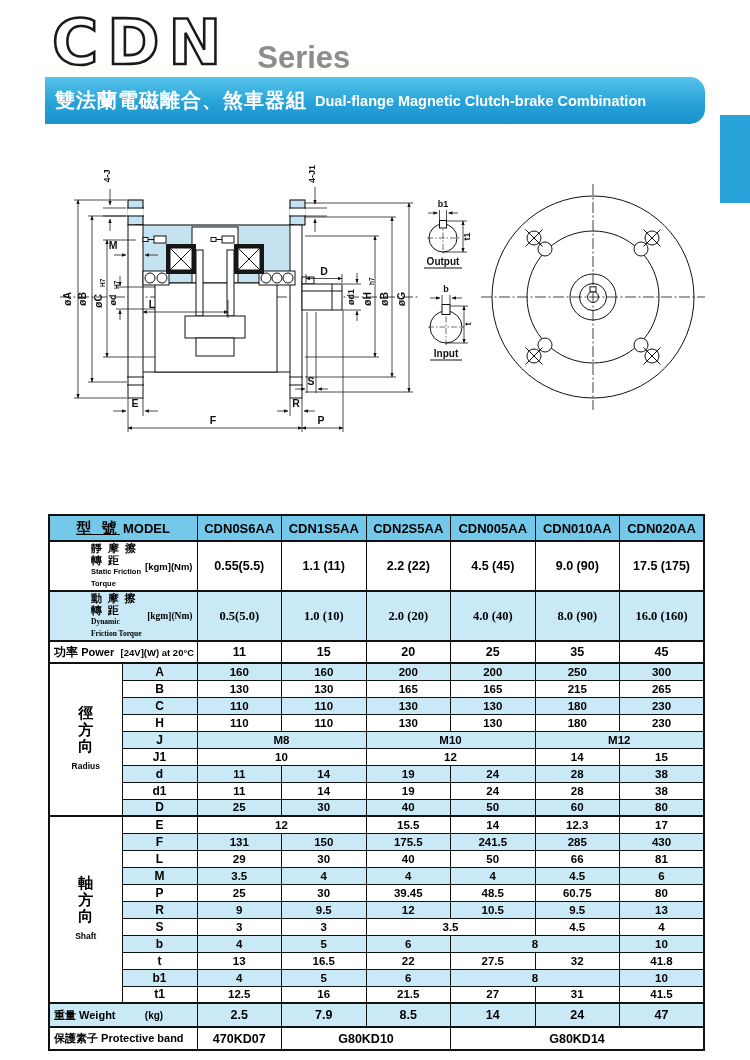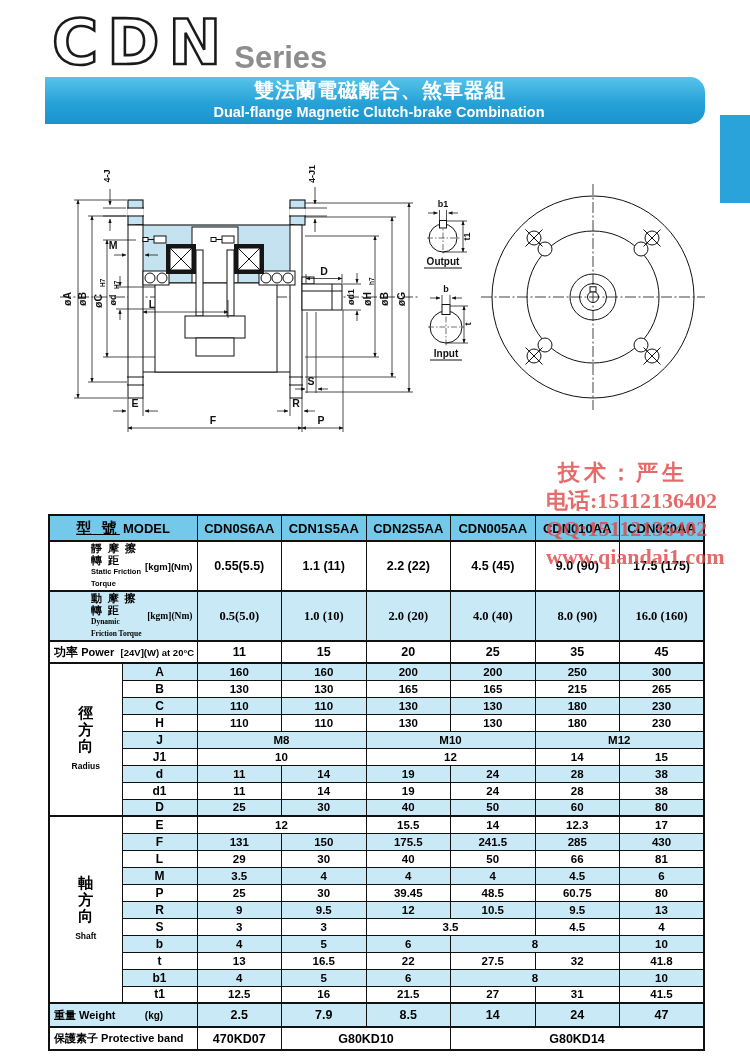--- a/index.html
+++ b/index.html
@@ -1,25 +1,25 @@
 <!DOCTYPE html>
 <html><head>
 <meta charset="utf-8">
 <style>
   html,body{margin:0;padding:0;background:#888;}
   #page{position:relative;width:750px;height:1060px;background:#fff;overflow:hidden;
         font-family:"Liberation Sans",sans-serif;}
   
-  #hdr{position:absolute;left:52px;top:0px;height:78px;display:flex;align-items:flex-end;}
+  #hdr{position:absolute;left:52px;top:0px;height:78px;display:flex;align-items:flex-end;gap:23px;}
   #cdn{font-family:"DejaVu Sans",sans-serif;font-size:63px;font-weight:800;line-height:70px;
        color:#fff;-webkit-text-stroke:2.6px #1a1a1a;letter-spacing:9px;}
   #series{font-size:31px;font-weight:bold;color:#8d8d8d;margin-left:4px;line-height:40px;}
   #banner{position:absolute;left:45px;top:77px;width:660px;height:47px;
           background:linear-gradient(180deg,#56c4ea 0%,#27a2d8 55%,#1b93cd 100%);
-          border-radius:0 15px 15px 0;display:flex;align-items:center;white-space:nowrap;overflow:hidden;flex-direction:column;}
+          border-radius:0 15px 15px 0;display:flex;align-items:center;white-space:nowrap;overflow:hidden;}
   #banner .zh{color:#fff;font-weight:bold;font-size:20px;letter-spacing:1px;margin-left:10px;}
   #banner .en{color:#fff;font-weight:bold;font-size:14.5px;margin-left:8px;text-align:right;}
   #tab{position:absolute;right:0;top:115px;width:30px;height:88px;background:#2aa3da;}
   
   #draw{position:absolute;left:55px;top:130px;}
   .cl{stroke:#111;stroke-width:.8;stroke-dasharray:11 2.5 2 2.5;fill:none;}
   .cl2{stroke:#111;stroke-width:.6;stroke-dasharray:6 2 1.5 2;fill:none;}
   .blue rect{fill:#c5e2f1;stroke:#111;stroke-width:1.1;}
   .wband{fill:#fff;stroke:none;}
   .ln{stroke:#111;stroke-width:1;fill:none;}
@@ -295,26 +295,20 @@
           <line x1="446" y1="343" x2="468" y2="343"></line>
         <line x1="464" y1="306" x2="464" y2="343" marker-start="url(#ar)" marker-end="url(#ar)"></line>
       </g>
       <text class="dm" x="446" y="292" text-anchor="middle">b</text>
       <text class="dm" transform="translate(471,324) rotate(-90)" text-anchor="middle">t</text>
       <text class="dt" x="446" y="357" text-anchor="middle">Input</text>
       <line class="ln" x1="430" y1="360" x2="462" y2="360" stroke-width="1.2"></line>
     </g>
   </svg>
 
-  <div id="wm">
-    <div>技术：严生</div>
-    <div>电话:15112136402</div>
-    <div>QQ:15112136402</div>
-    <div>www.qiandai1.com</div>
-  </div>
 
   <div id="tblwrap">
     <table>
       <colgroup>
         <col style="width:73px">
           <col style="width:75px">
         <col style="width:84.5px">
           <col style="width:84.5px">
           <col style="width:84.5px">
         <col style="width:84.5px">

